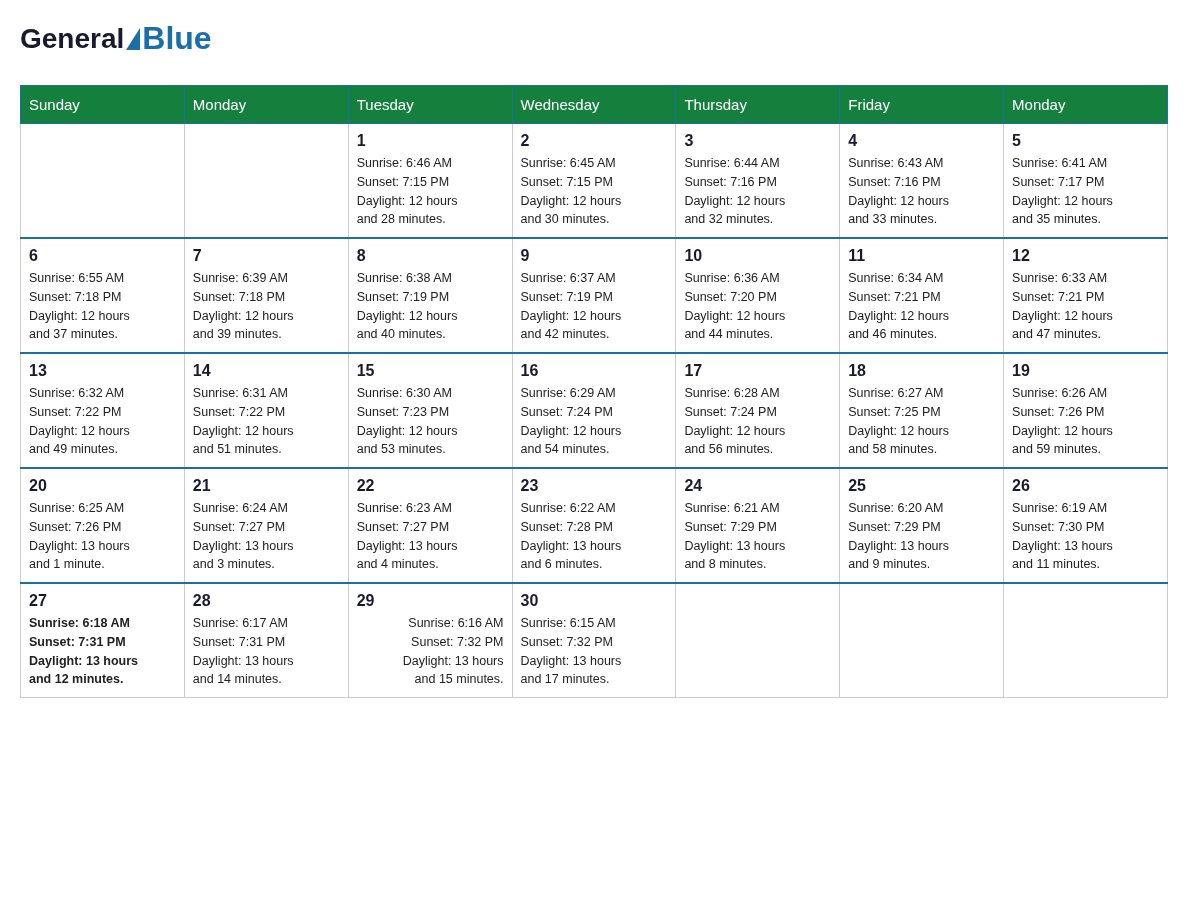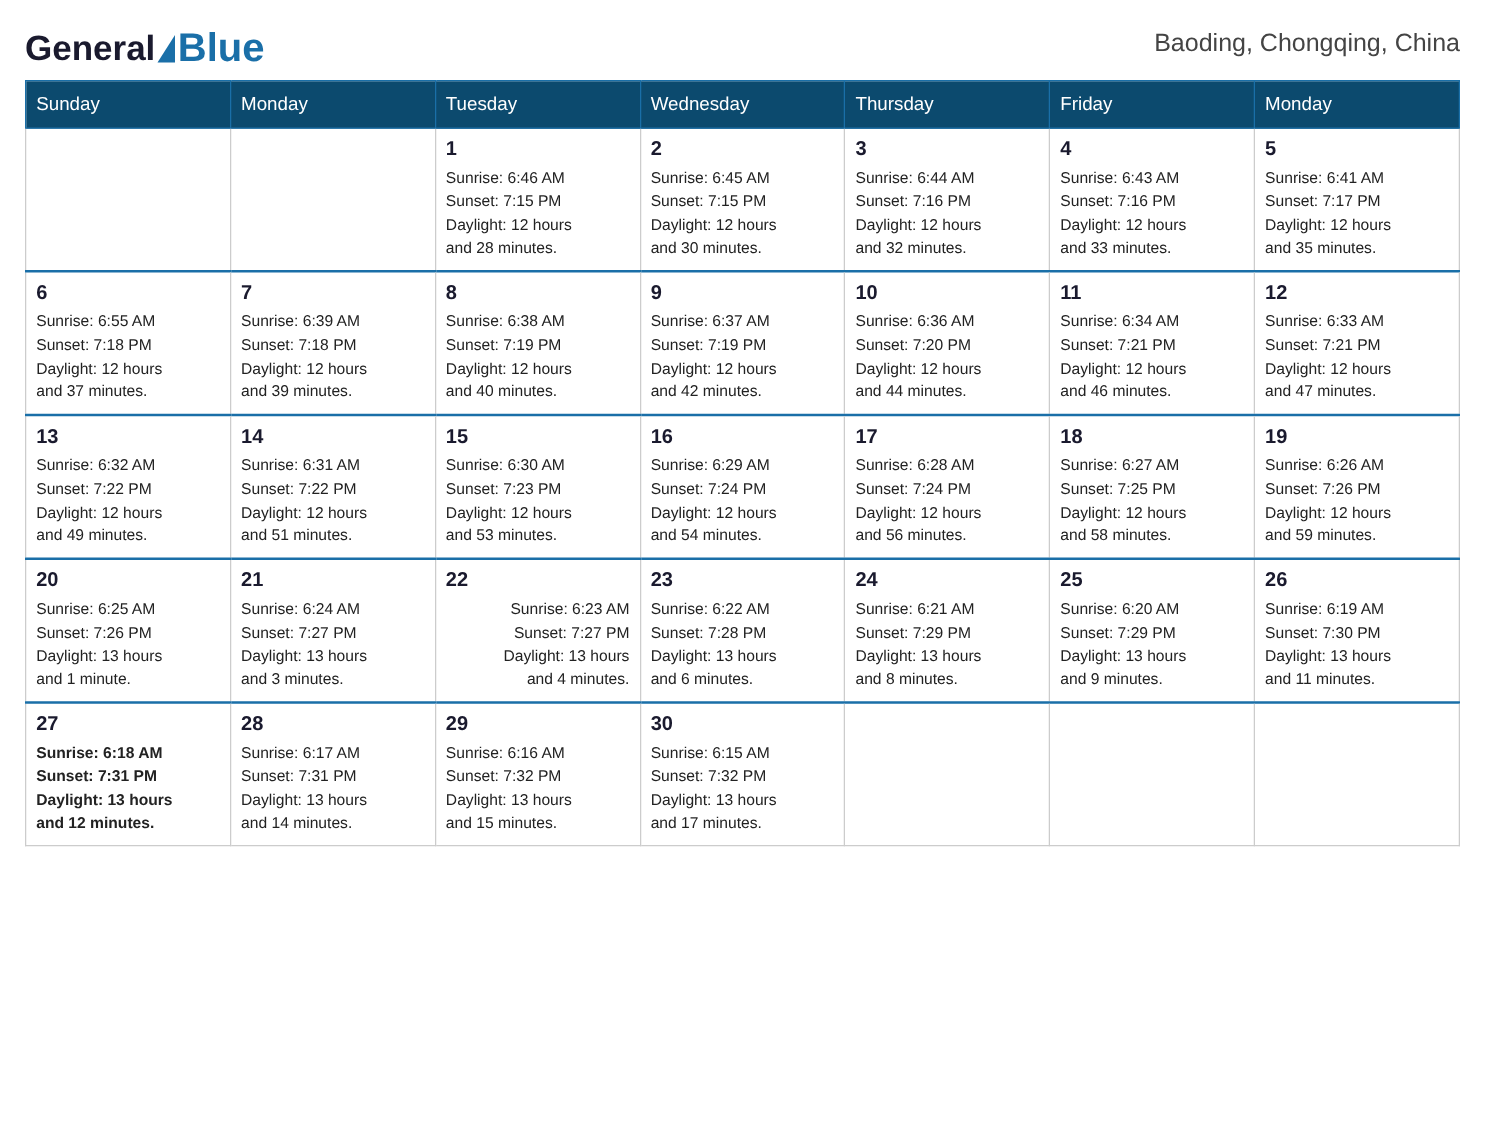--- a/index.html
+++ b/index.html
@@ -7,21 +7,21 @@
       font-family: Arial, sans-serif;
       background: #fff;
       padding: 20px;
       width: 1188px;
       min-height: 918px;
     }
     .header {
       display: flex;
       justify-content: space-between;
       align-items: flex-start;
-      margin-bottom: 7px;
+      margin-bottom: 28px;
     }
     .logo {
       display: flex;
       flex-direction: column;
       align-items: flex-start;
     }
     .logo-text {
       display: flex;
       align-items: center;
       font-size: 28px;
@@ -55,21 +55,21 @@
       font-size: 20px;
       color: #444;
       margin-top: 4px;
     }
     .calendar {
       width: 100%;
       border-collapse: collapse;
       border: 1px solid #ccc;
     }
     .calendar th {
-      background: #0c4a6e;
+      background: #15803d;
       color: #fff;
       padding: 10px 8px;
       font-size: 15px;
       font-weight: normal;
       text-align: left;
       border: 1px solid #1a6fa8;
     }
     .calendar td {
       vertical-align: top;
       padding: 8px;
@@ -102,21 +102,20 @@
 
 <div class="header">
   <div class="logo">
     <div class="logo-text">
       <span class="logo-general">General</span>
       <span class="logo-triangle"></span>
       <span class="logo-blue">Blue</span>
     </div>
   </div>
   <div class="title-section">
-    <div class="location">Baoding, Chongqing, China</div>
   </div>
 </div>
 
 <table class="calendar">
   <thead>
     <tr>
     <th>Sunday</th>
         <th>Monday</th>
         <th>Tuesday</th>
         <th>Wednesday</th>
@@ -277,21 +276,21 @@
         </td>
         <td>
           <div class="day-number">21</div>
           <div class="day-info" style="white-space: pre-line;">Sunrise: 6:24 AM
 Sunset: 7:27 PM
 Daylight: 13 hours
 and 3 minutes.</div>
         </td>
         <td>
           <div class="day-number">22</div>
-          <div class="day-info" style="white-space: pre-line; text-align: right;">Sunrise: 6:23 AM
+          <div class="day-info" style="white-space: pre-line;">Sunrise: 6:23 AM
 Sunset: 7:27 PM
 Daylight: 13 hours
 and 4 minutes.</div>
         </td>
         <td>
           <div class="day-number">23</div>
           <div class="day-info" style="white-space: pre-line;">Sunrise: 6:22 AM
 Sunset: 7:28 PM
 Daylight: 13 hours
 and 6 minutes.</div>
@@ -328,21 +327,21 @@
         </td>
         <td>
           <div class="day-number">28</div>
           <div class="day-info" style="white-space: pre-line;">Sunrise: 6:17 AM
 Sunset: 7:31 PM
 Daylight: 13 hours
 and 14 minutes.</div>
         </td>
         <td>
           <div class="day-number">29</div>
-          <div class="day-info" style="white-space: pre-line;">Sunrise: 6:16 AM
+          <div class="day-info" style="white-space: pre-line; text-align: right;">Sunrise: 6:16 AM
 Sunset: 7:32 PM
 Daylight: 13 hours
 and 15 minutes.</div>
         </td>
         <td>
           <div class="day-number">30</div>
           <div class="day-info" style="white-space: pre-line;">Sunrise: 6:15 AM
 Sunset: 7:32 PM
 Daylight: 13 hours
 and 17 minutes.</div>

